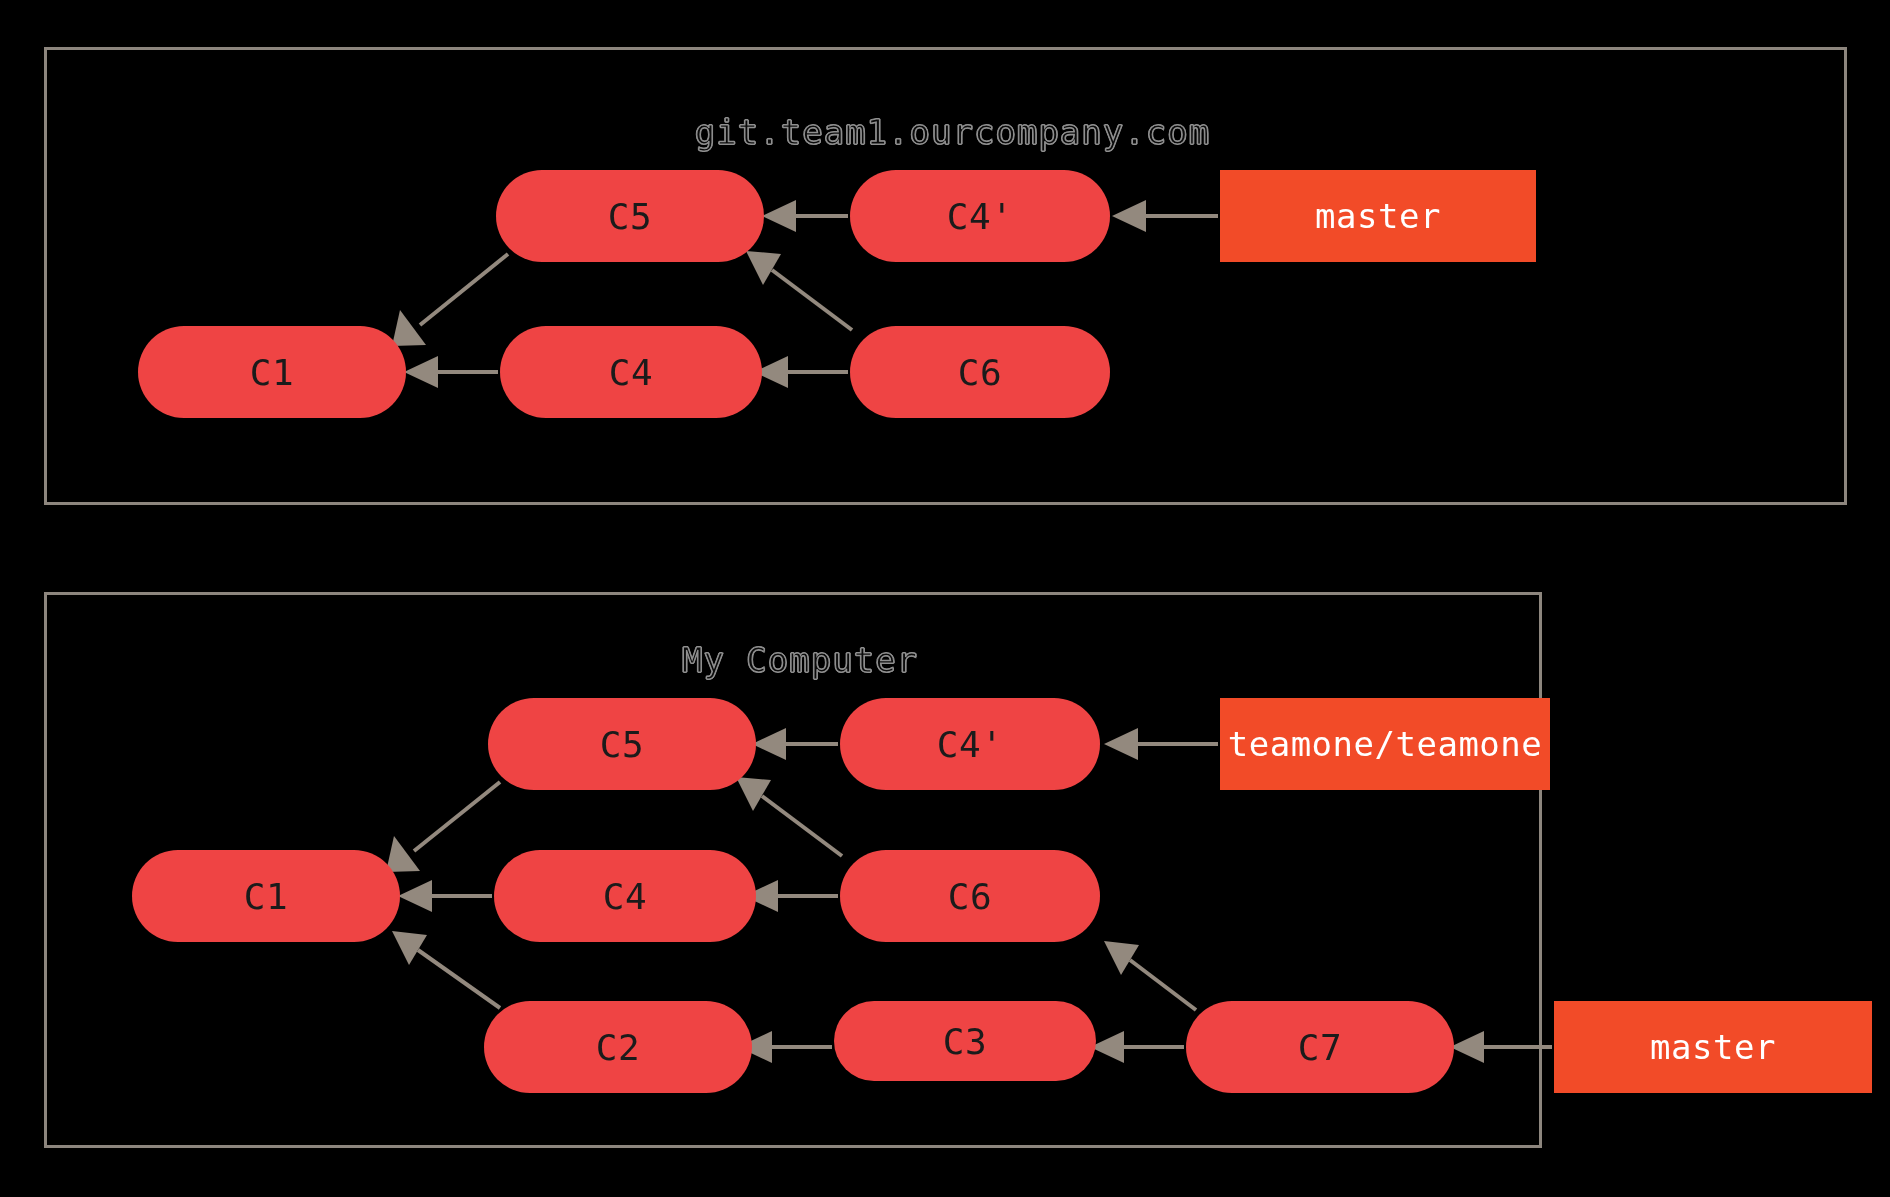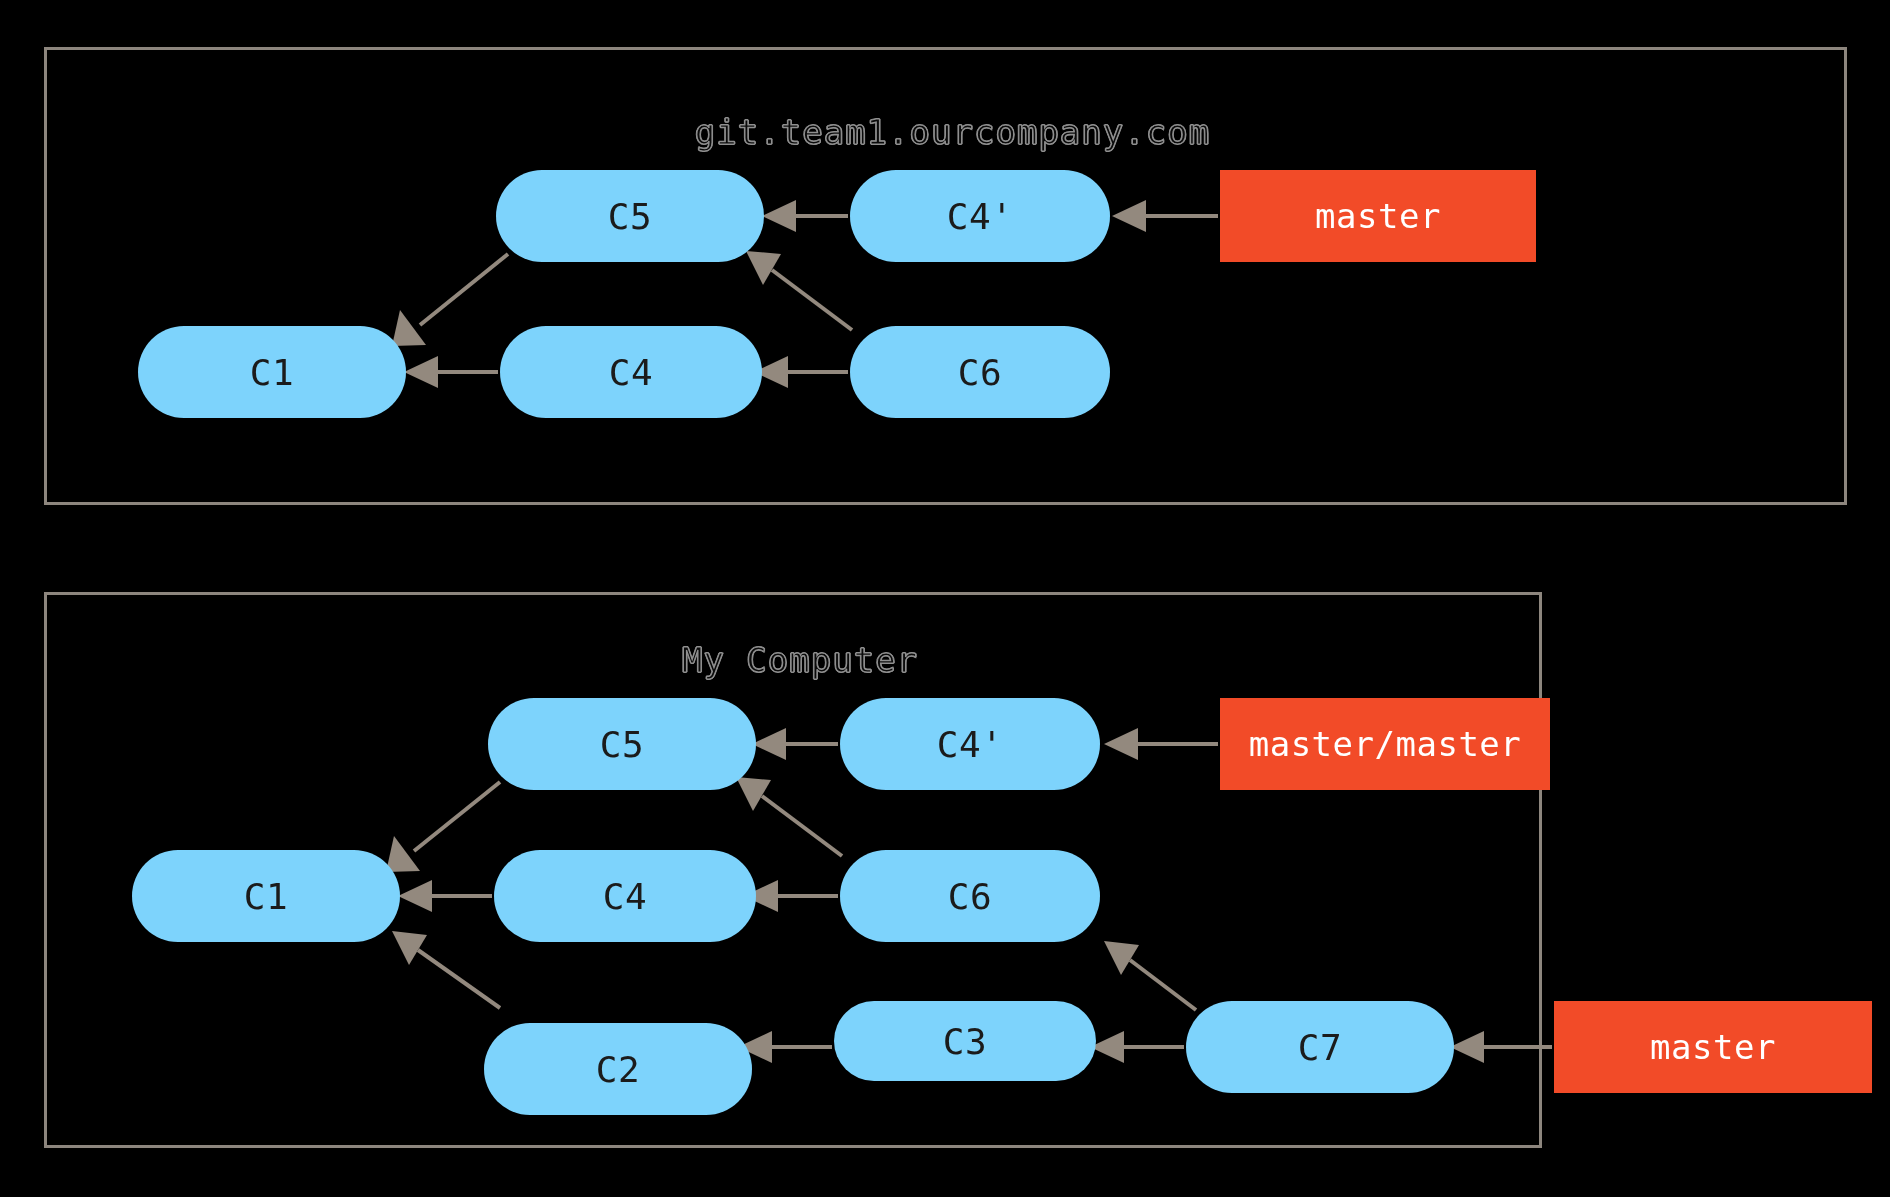--- a/index.html
+++ b/index.html
@@ -46,21 +46,21 @@
     white-space: nowrap;
     pointer-events: none;
     padding-left: 14px;
   }
   #title-remote { top: 62px; }
   #title-local  { top: 45px; }
 
   
   .commit {
     position: absolute;
-    background: #7dd3fc;
+    background: #ef4444;
     border-radius: 46px;
     display: flex;
     align-items: center;
     justify-content: center;
     color: #1b1b1b;
     font-size: 36px;
     letter-spacing: 0.5px;
     box-sizing: border-box;
     z-index: 4;
   }
@@ -231,30 +231,30 @@
   <div class="commit" style="left:132px; top:850px; width:268px; height:92px;">
     <span>C1</span>
   </div>
   <div class="commit" style="left:494px; top:850px; width:262px; height:92px;">
     <span>C4</span>
   </div>
   <div class="commit" style="left:840px; top:850px; width:260px; height:92px;">
     <span>C6</span>
   </div>
 
-  <div class="commit" style="left:484px; top:1001px; width:268px; height:92px;margin-top:22px;">
+  <div class="commit" style="left:484px; top:1001px; width:268px; height:92px;">
     <span>C2</span>
   </div>
   <div class="commit" style="left:834px; top:1001px; width:262px; height:80px;">
     <span>C3</span>
   </div>
   <div class="commit" style="left:1186px; top:1001px; width:268px; height:92px;text-align:center;">
     <span>C7</span>
   </div>
 
   <div class="ref-label" style="left:1220px; top:698px; width:330px; height:92px;">
-    <span>master/master</span>
+    <span>teamone/teamone</span>
   </div>
   <div class="ref-label" style="left:1554px; top:1001px; width:318px; height:92px;">
     <span>master</span>
   </div>
 
 </div>
 
 </body></html>

